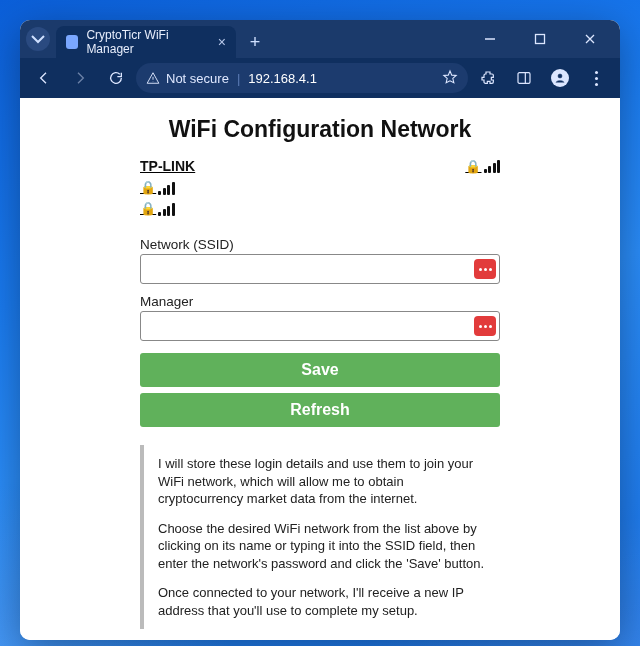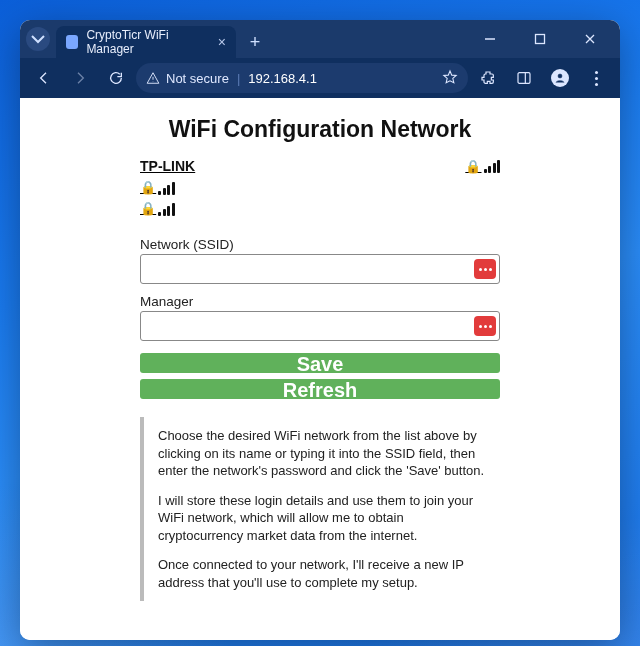--- a/index.html
+++ b/index.html
@@ -186,24 +186,24 @@
     width:22px; height:20px; border-radius:4px;
     background:#e23b3b;
     display:flex; align-items:center; justify-content:center;
   }
   .pwicon span{ display:flex; gap:2px; }
   .pwicon span i{ width:3px; height:3px; background:#fff; border-radius:50%; display:block; }
 
   .btn {
     display:block; width:360px;
     margin: 6px auto 0 auto;
-    height:20px;
+    height:34px;
     border:none; border-radius:3px;
     background:#60b15b;
-    color:#fff; font-size:20px; font-weight:600;
+    color:#fff; font-size:16px; font-weight:600;
     cursor:pointer;
   }
   .btn + .btn { }
 
   .callout {
     width:360px; margin: 18px auto 0 auto;
     border-left: 4px solid #bbb;
     padding: 10px 10px 10px 14px;
     font-size:13px; line-height:1.35; color:#222;
   }
@@ -360,19 +360,19 @@
               <i></i>
             </span>
           </span>
       </div>
     </div>
 
     <button class="btn">Save</button>
     <button class="btn">Refresh</button>
 
     <div class="callout">
+      <p>I will store these login details and use them to join your WiFi network, which will allow me to obtain cryptocurrency market data from the internet.</p>
       <p>Choose the desired WiFi network from the list above by clicking on its name or typing it into the SSID field, then enter the network's password and click the 'Save' button.</p>
-      <p>I will store these login details and use them to join your WiFi network, which will allow me to obtain cryptocurrency market data from the internet.</p>
       <p>Once connected to your network, I'll receive a new IP address that you'll use to complete my setup.</p>
     </div>
   </div>
 
 </div>
 
 </body></html>

